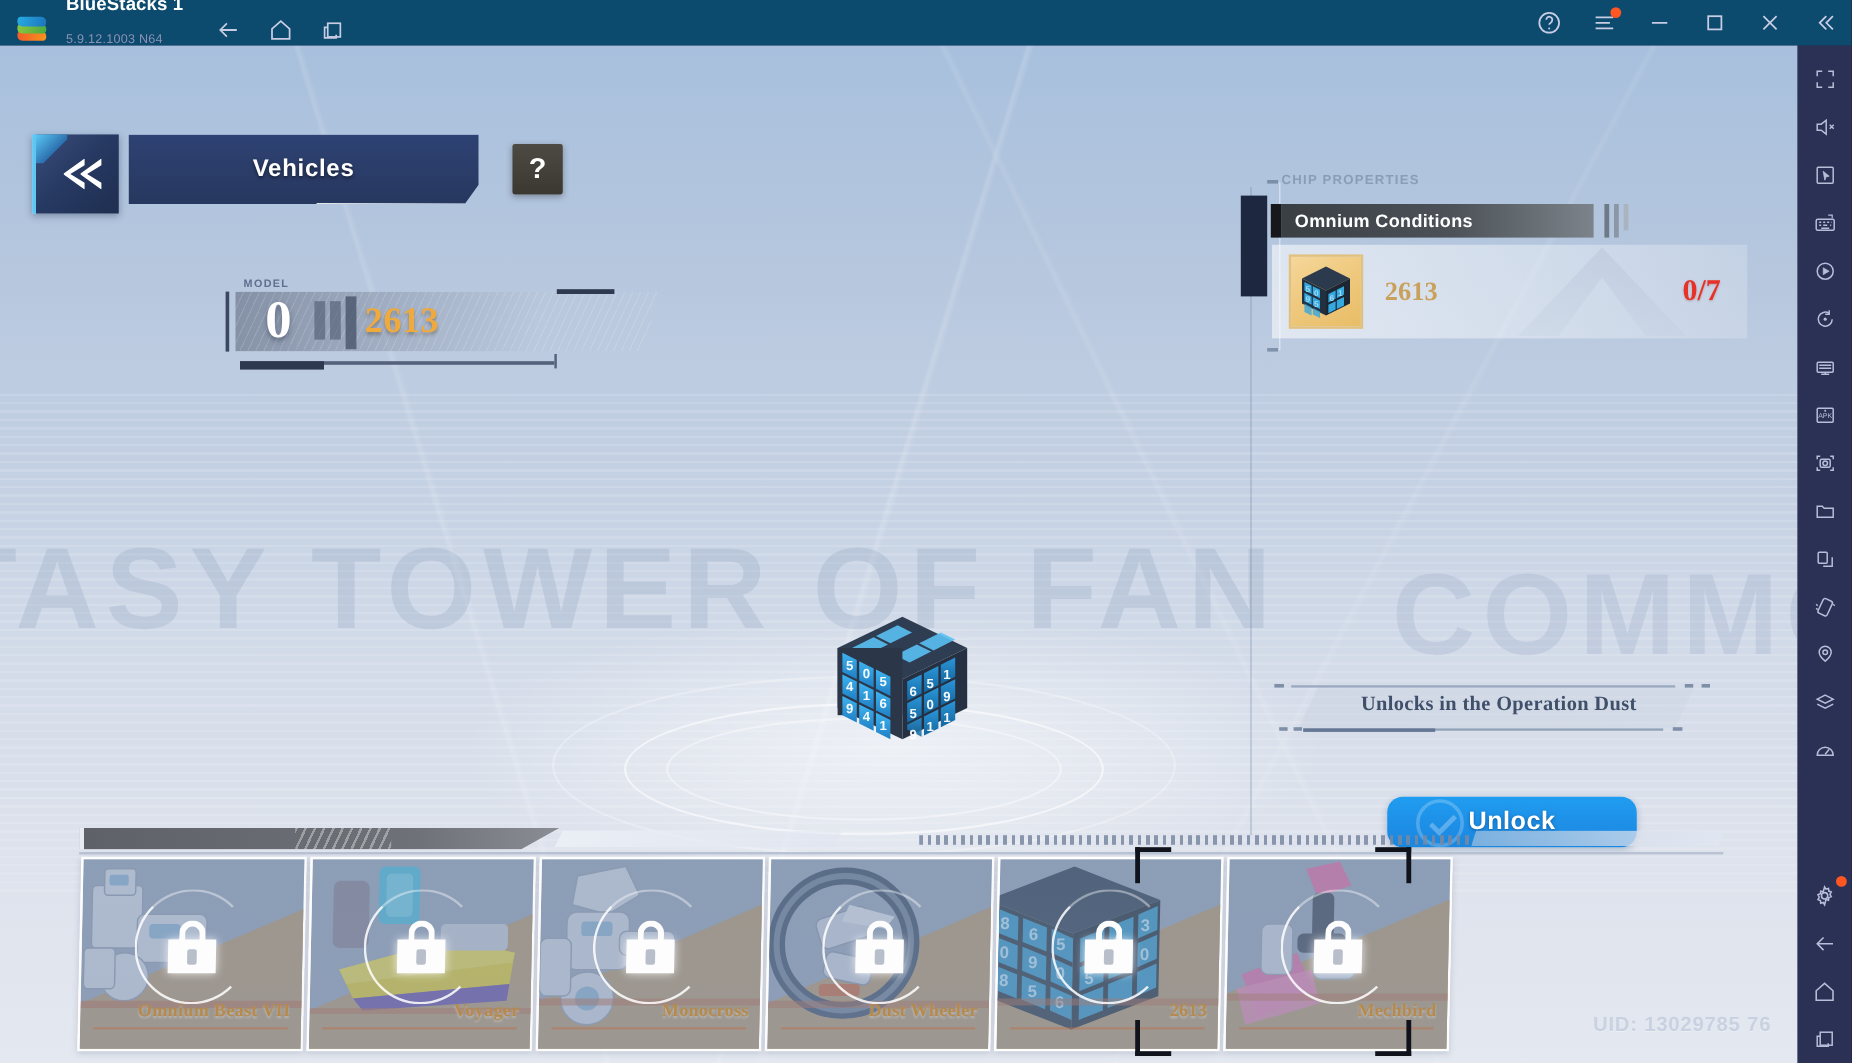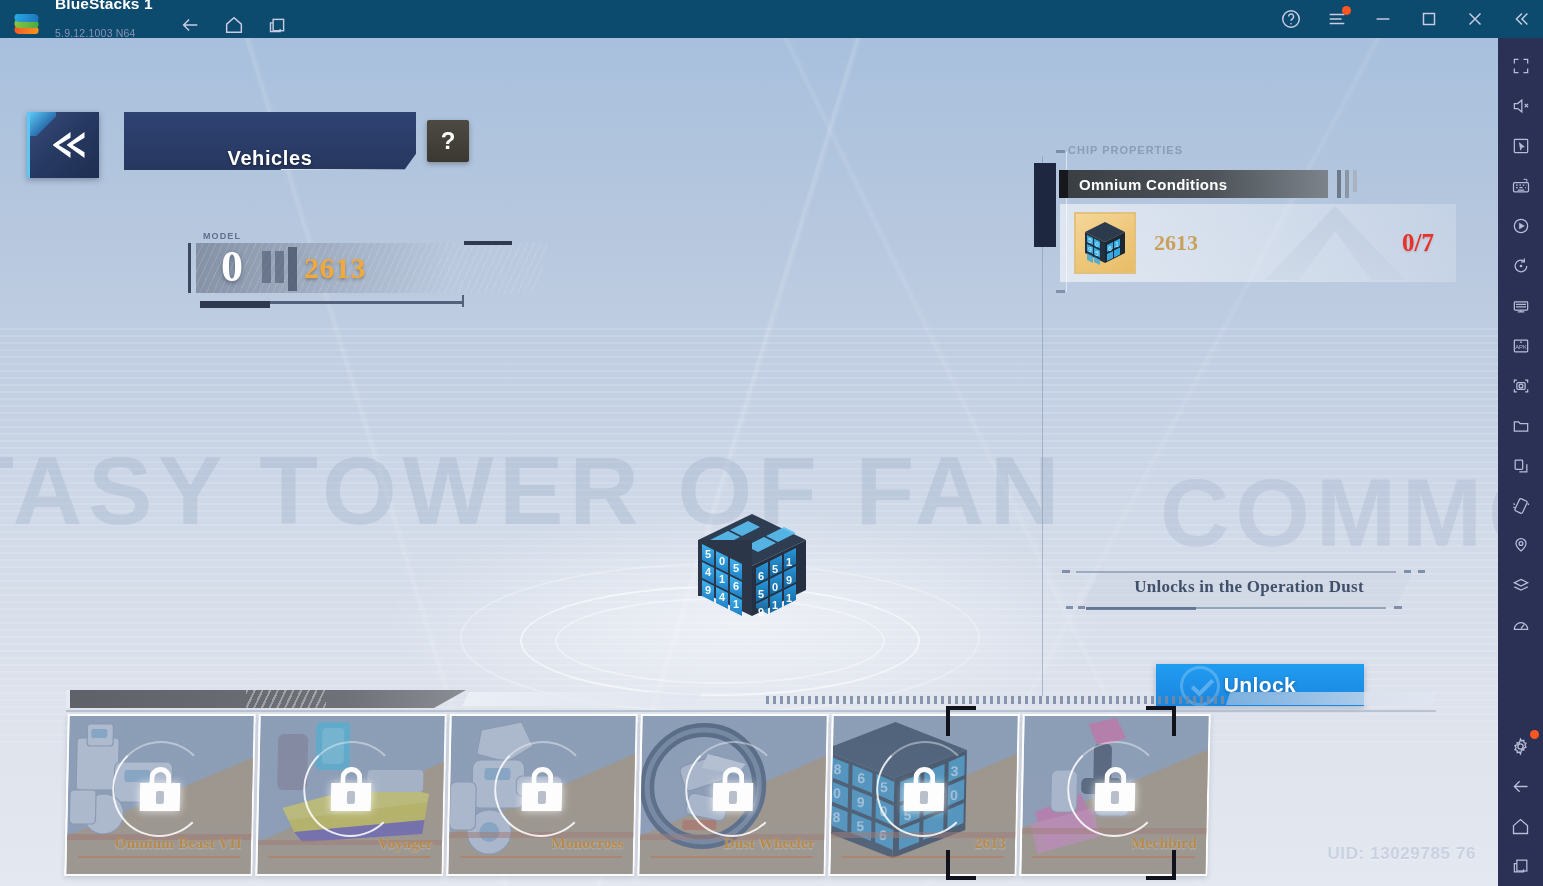--- a/index.html
+++ b/index.html
@@ -110,24 +110,23 @@
   .chev i {
     position: absolute; top: 4px; width: 8px; height: 26px; background: #ffffff;
     box-shadow: 0 0 3px rgba(0,0,0,.35);
   }
   .chev i.a { left: 8px; transform: skewX(0deg); clip-path: polygon(100% 0, 100% 22%, 34% 50%, 100% 78%, 100% 100%, 0 50%); width: 18px; }
   .chev i.b { left: 22px; clip-path: polygon(100% 0, 100% 22%, 34% 50%, 100% 78%, 100% 100%, 0 50%); width: 18px; }
 
   .title-plate {
     position: absolute; left: 107px; top: 74px; width: 292px; height: 58px;
     background: linear-gradient(180deg,#2e4273 0%, #27385f 100%);
-    display: flex; align-items: flex-end; justify-content: center;
+    display: flex; align-items: center; justify-content: center;
     clip-path: polygon(0 0, 100% 0, 100% 72%, 96% 100%, 0 100%);
     box-shadow: 0 2px 6px rgba(20,30,60,.3);
-    margin-left: 17px;
   }
   .title-plate::after {
     content:''; position:absolute; left: 52%; bottom: -7px; width: 46%; height: 8px;
     background: linear-gradient(90deg, rgba(255,255,255,.9), rgba(210,222,245,.55));
     clip-path: polygon(4% 0, 100% 0, 96% 100%, 0 100%);
   }
   .title-plate span {
     color: #ffffff; font-size: 20px; font-weight: bold; letter-spacing: .6px;
     text-shadow: 0 1px 3px rgba(0,0,0,.5);
   }
@@ -236,20 +235,21 @@
     color: #40506a; font-size: 17px; font-weight: bold; letter-spacing: .3px;
     font-family:"Liberation Serif", serif;
   }
   .eb-dot { position:absolute; background: rgba(90,110,140,.7); height:3px; }
 
   .unlock-btn {
     position: absolute; left: 1156px; top: 626px; width: 208px; height: 42px;
     background: linear-gradient(180deg,#1f9df0 0%, #1e90e8 50%, #1b86dd 100%);
     display:flex; align-items:center; justify-content:center; cursor:pointer;
     box-shadow: 0 2px 6px rgba(20,60,110,.28);
+    border-radius: 13px;
   }
   .unlock-btn .chkbg {
     position:absolute; left: 24px; top: 2px; width: 40px; height: 40px; border-radius:50%;
     border: 3px solid rgba(255,255,255,.22);
   }
   .unlock-btn .chkbg::after {
     content:''; position:absolute; left: 9px; top: 10px; width: 17px; height: 8px;
     border-left: 4px solid rgba(255,255,255,.28); border-bottom: 4px solid rgba(255,255,255,.28);
     transform: rotate(-45deg);
   }

